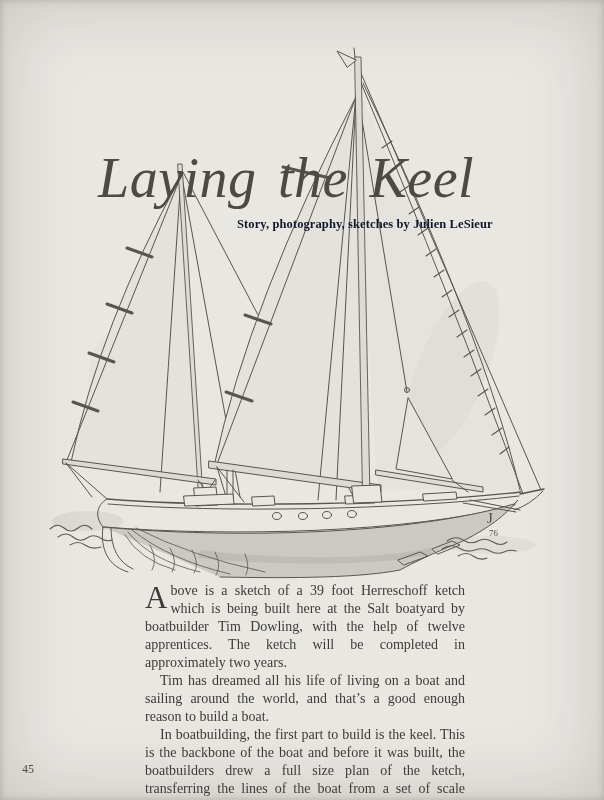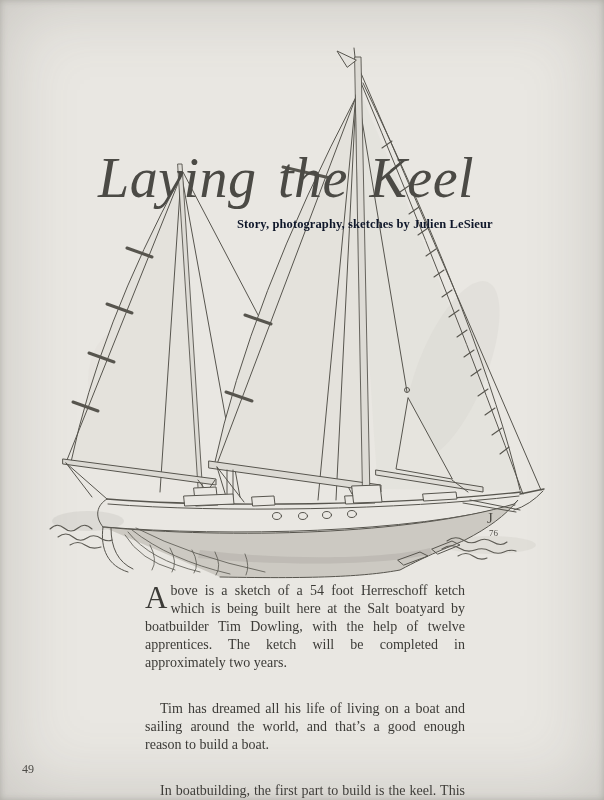--- a/index.html
+++ b/index.html
@@ -25,21 +25,21 @@
     position:absolute;left:237px;top:217px;
     font-size:12.5px;font-weight:700;color:#0f172a;
     letter-spacing:.1px;white-space:nowrap;
   }
   .article{
     position:absolute;left:145px;top:582px;width:320px;
     font-size:14px;line-height:18px;color:#3c3b37;
     text-align:justify;
   }
   .article p{margin:0;}
-  .article p.indent{text-indent:15px;margin-top:28px;}
+  .article p.indent{text-indent:15px;}
   .dropcap{
     float:left;
     font-size:31px;line-height:26px;
     padding:3px 3px 0 0;
     color:#3c3b37;
   }
   .pagenum{
     position:absolute;left:22px;top:762px;
     font-size:12px;color:#4b4a46;
   }
@@ -201,20 +201,20 @@
         <text x="489" y="536" font-size="9" font-family="Liberation Serif, serif">76</text>
       </g>
     </g>
   </svg>
 
   <div class="title">Laying the Keel</div>
   <div class="byline">Story, photography, sketches by Julien LeSieur</div>
 
   <div class="article">
     <p>
-      <span class="dropcap">A</span><span>bove is a sketch of a 54 foot Herreschoff ketch which is being built here at the Salt boatyard by boatbuilder Tim Dowling, with the help of twelve apprentices. The ketch will be completed in approximately two years.</span>
+      <span class="dropcap">A</span><span>bove is a sketch of a 39 foot Herreschoff ketch which is being built here at the Salt boatyard by boatbuilder Tim Dowling, with the help of twelve apprentices. The ketch will be completed in approximately two years.</span>
     </p>
     <p class="indent">Tim has dreamed all his life of living on a boat and sailing around the world, and that’s a good enough reason to build a boat.</p>
     <p class="indent">In boatbuilding, the first part to build is the keel. This is the backbone of the boat and before it was built, the boatbuilders drew a full size plan of the ketch, transferring the lines of the boat from a set of scale plans.</p>
   </div>
 
-  <div class="pagenum">49</div>
+  <div class="pagenum">45</div>
 </div>
 
 </body></html>

